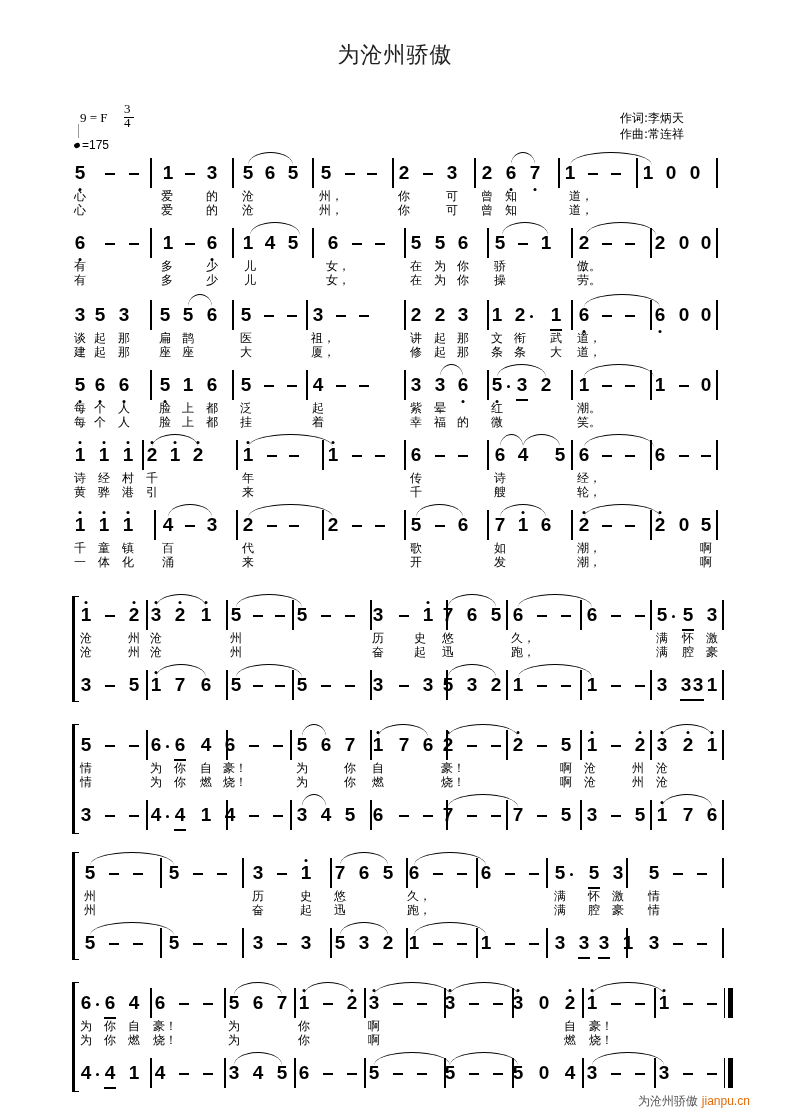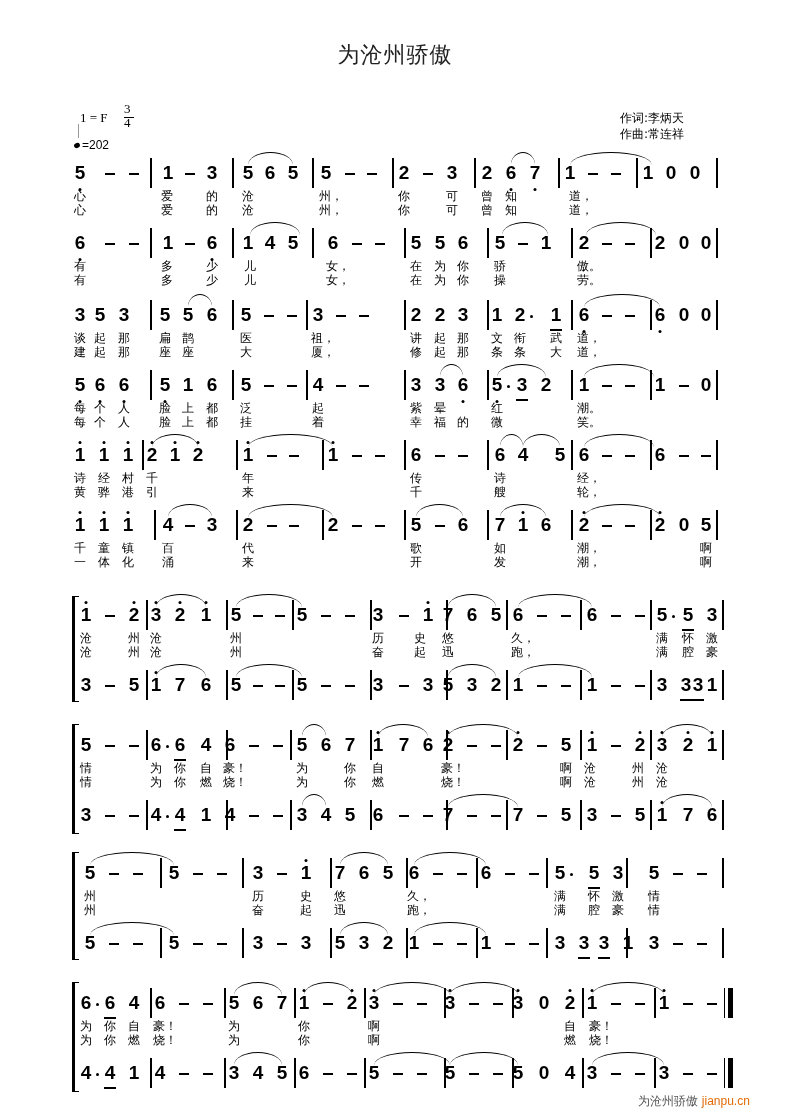--- a/index.html
+++ b/index.html
@@ -23,29 +23,29 @@
   .lyr { position:absolute; font-size:12px; width:14px; text-align:center; transform:translateX(-7px); line-height:13px; }
   .slur { position:absolute; border-top:1.2px solid #000; border-radius:50% 50% 0 0 / 100% 100% 0 0; height:12px; }
   .brace { position:absolute; left:72px; width:4px; border-left:3px solid #000; border-top:1px solid #000; border-bottom:1px solid #000; }
   .watermark { position:absolute; left:638px; top:1093px; font-size:12px; color:#555; }
   .watermark .en { color:#e36c09; font-family:"Liberation Sans", sans-serif; }
 </style>
 </head>
 <body>
 
 <div class="title">为沧州骄傲</div>
-<div class="key">1 = F</div>
+<div class="key">9 = F</div>
 <div class="meter">
   <div>3</div>
   <div class="bar"></div>
   <div>4</div>
 </div>
 <div class="tempo">
   <span class="stem"></span>
-  <span class="head"></span><span>=202</span>
+  <span class="head"></span><span>=175</span>
 </div>
 <div class="credits">
   <div>作词:李炳天</div>
   <div>作曲:常连祥</div>
 </div>
 
 <div id="score">
     <div class="bar" style="left: 150px; top: 158px; height: 30px;"></div>
     <div class="bar" style="left: 232px; top: 158px; height: 30px;"></div>
     <div class="bar" style="left: 312px; top: 158px; height: 30px;"></div>

